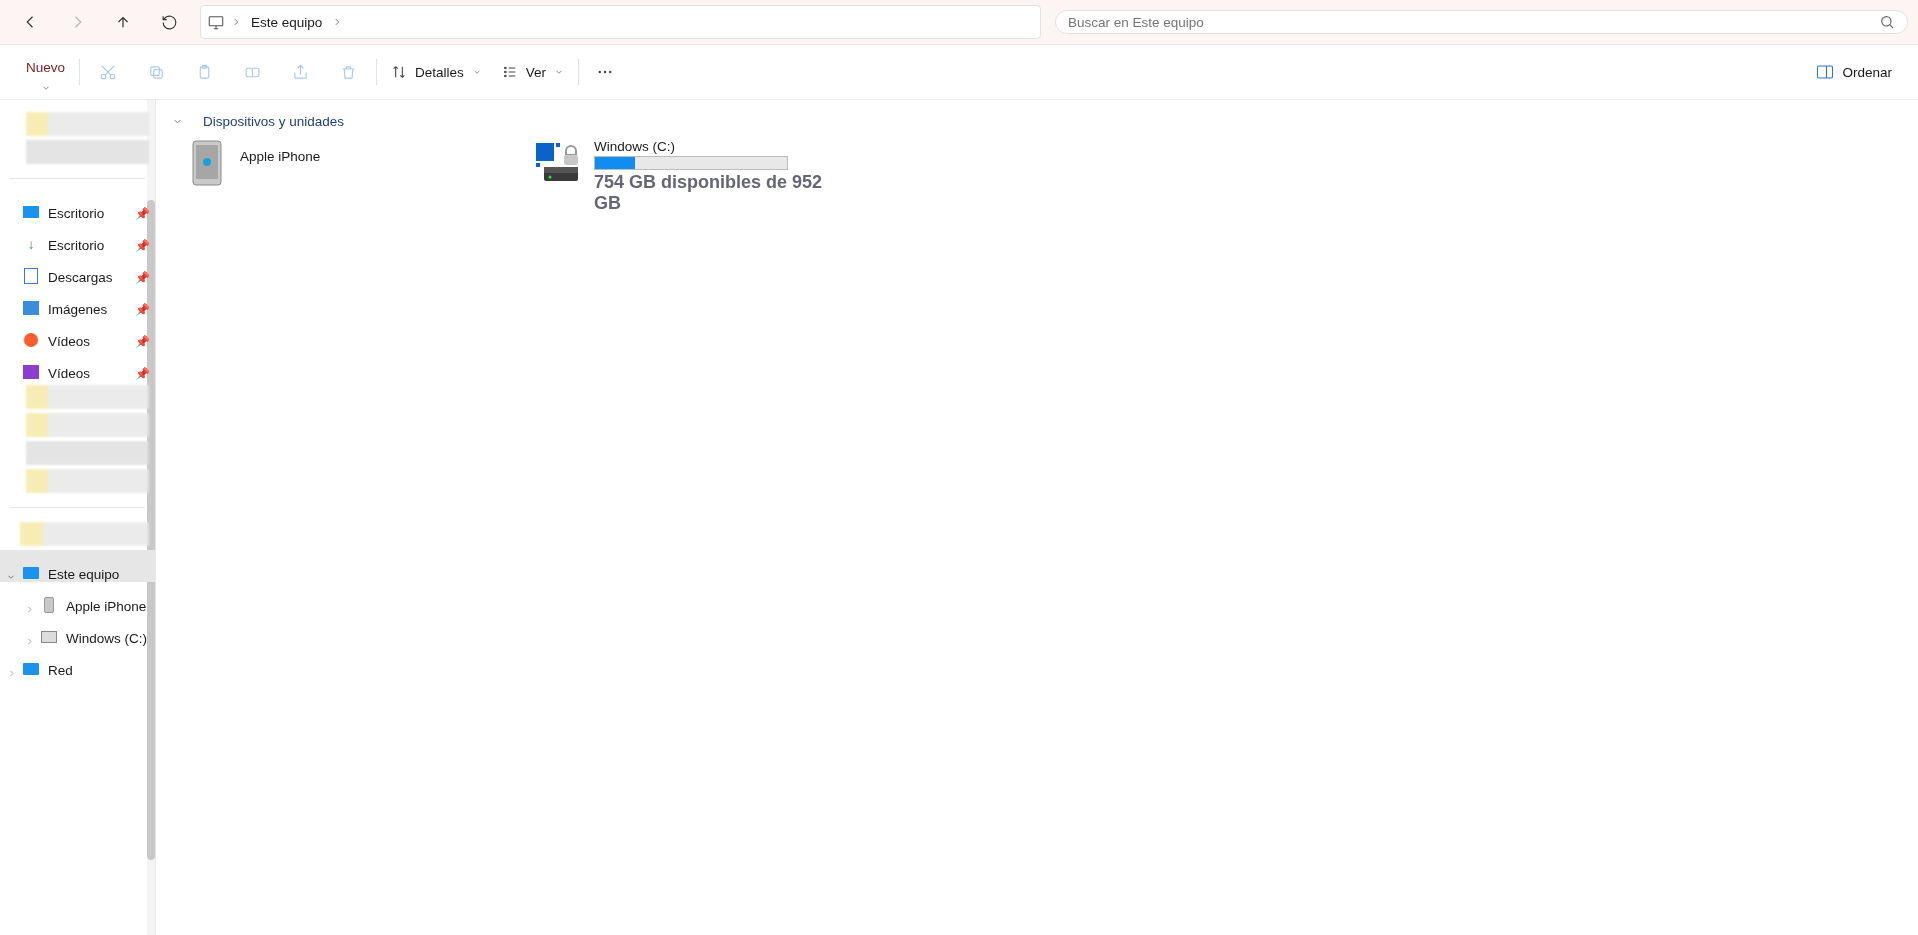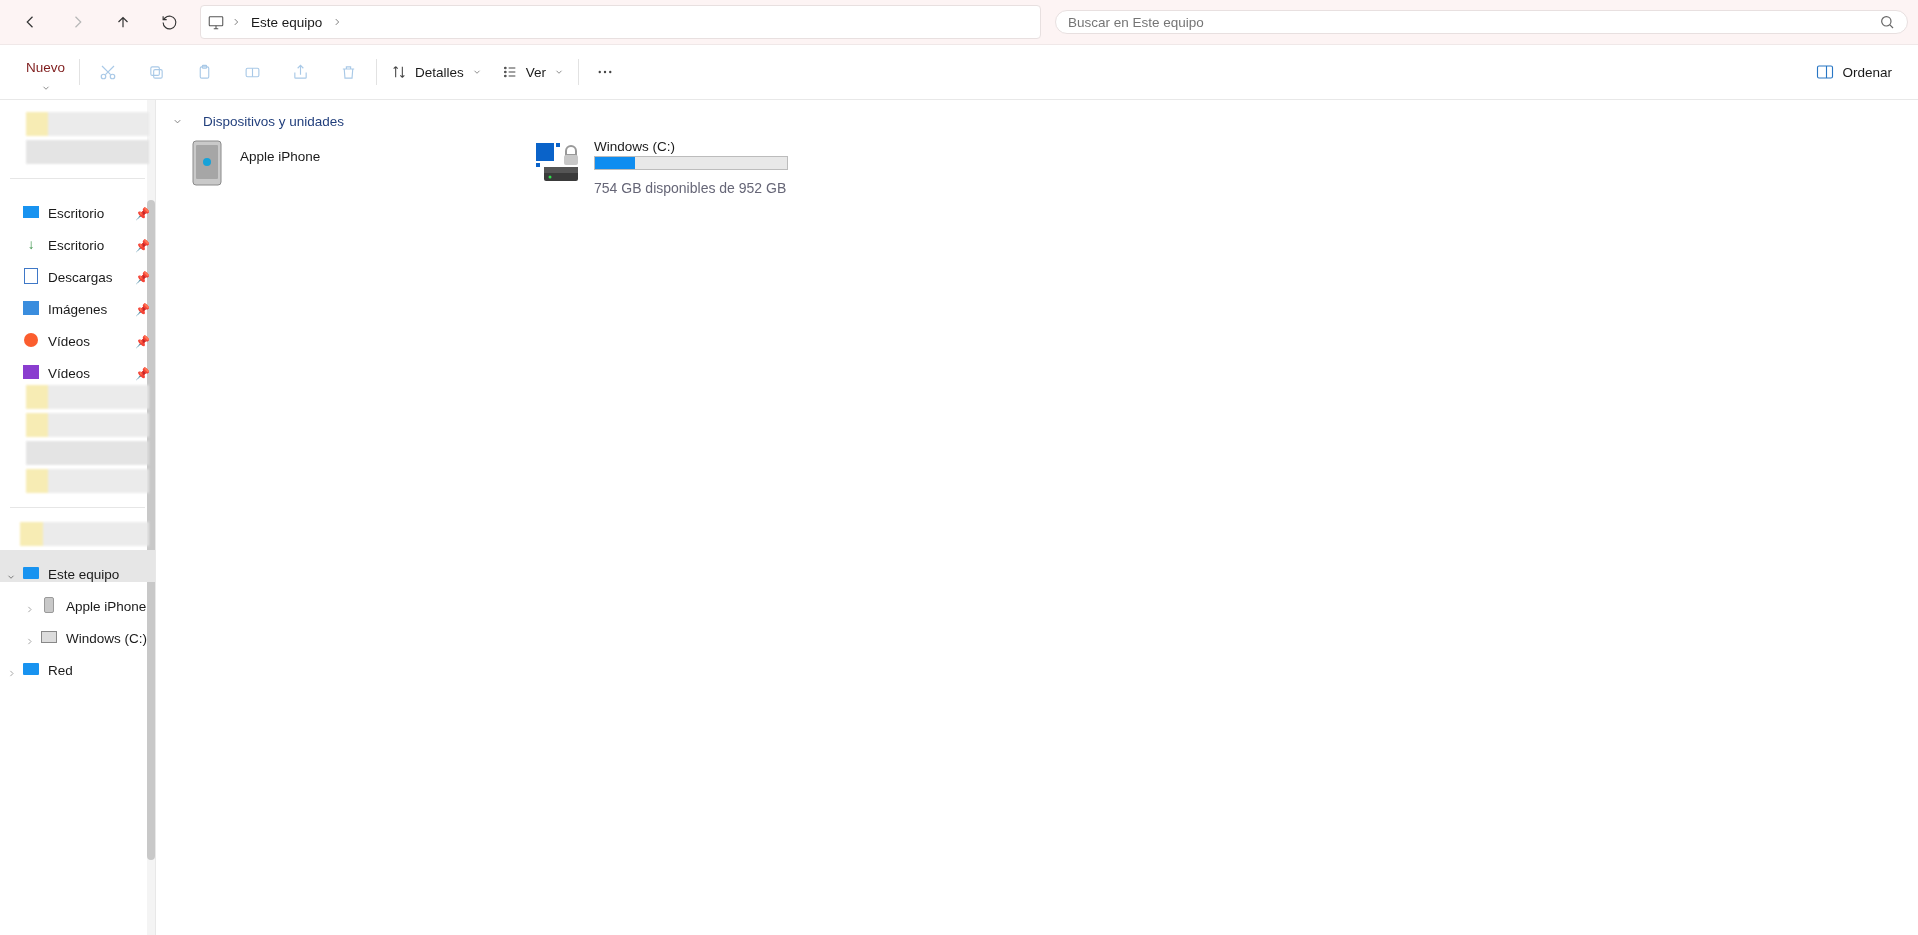--- a/index.html
+++ b/index.html
@@ -51,21 +51,21 @@
   .group-header { display:flex; align-items:center; gap:20px; color:#223f7c; padding:6px 0 10px 0; cursor:pointer; }
   .group-header .chev { color:#888; }
   .group-grid { display:flex; gap:58px; padding-left:16px;}
   .fitem { display:flex; align-items:flex-start; gap:14px; width:290px; cursor:pointer; }
   .fitem .big-icon { width:38px; height:48px; display:flex; align-items:center; justify-content:center; }
   .fitem .texts { flex:1; }
   .fitem .name { color:#1a1a1a; }
   .drive-bar { width:194px; height:14px; border:1px solid #bcbcbc; margin-top:2px; display:flex; }
   .drive-fill { background:#0f8df0; }
   .drive-free { background:#e8e8e8; flex:1;}
-  .drive-sub { color:#667; margin-top:10px; font-size:14px; }
+  .drive-sub { color:#667; margin-top:2px; font-size:18px;font-weight:bold; }
   .ic-monitor { width:16px; height:12px; background:#1893f0; border-radius:1px; }
   .ic-phone  { width:10px; height:16px; background:#c8c8c8; border-radius:2px; border:1px solid #9a9a9a; }
   .ic-disk   { width:16px; height:12px; background:#dcdcdc; border:1px solid #888; }
   .ic-net    { width:16px; height:12px; background:#1893f0; border-radius:1px; }
   .ic-desk   { width:16px; height:12px; background:#1893f0; }
   .ic-down   { color:#2e8b3d; font-weight:bold; }
   .ic-doc    { width:14px; height:16px; background:#fff; border:1px solid #3f78c7; }
   .ic-img    { width:16px; height:14px; background:#3a8dde; position:relative; }
   .ic-music  { width:14px; height:14px; background:#fb5d2e; border-radius:50%; }
   .ic-video  { width:16px; height:14px; background:#8a3dcf; }

